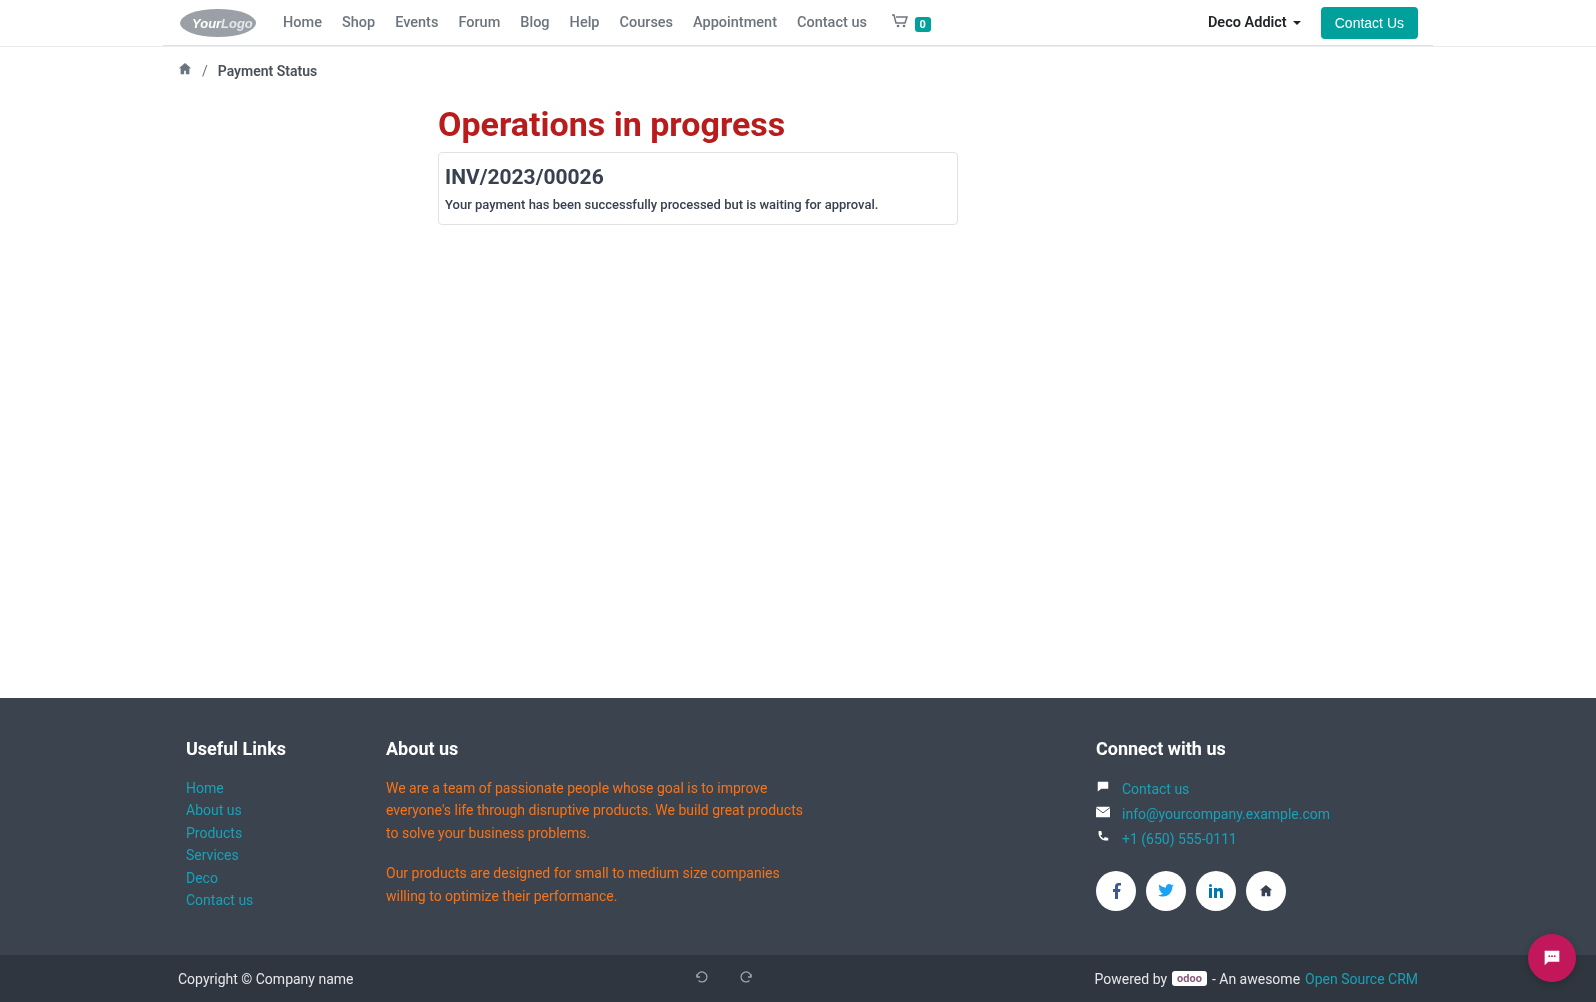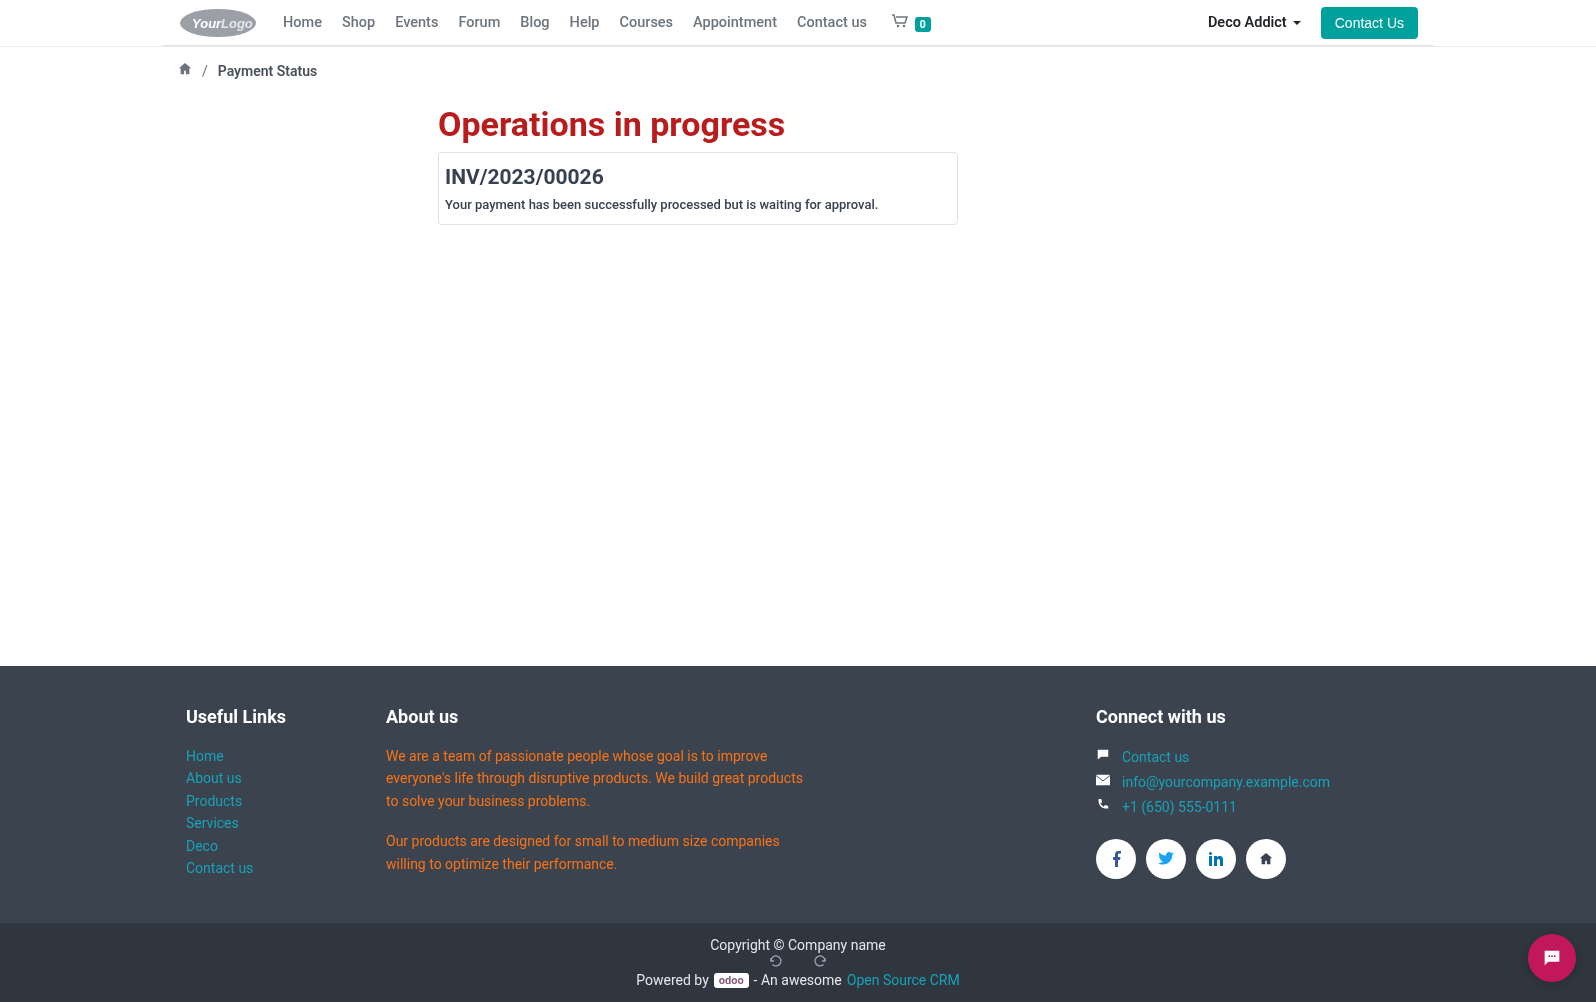--- a/index.html
+++ b/index.html
@@ -253,21 +253,20 @@
       padding: 14px 0;
     }
     .bottom-inner {
       max-width: 1270px;
       margin: 0 auto;
       padding: 0 15px;
       display: flex;
       align-items: center;
       justify-content: space-between;
       font-size: 14px;
-      flex-direction: column;
     }
     .bottom-center {
       display: flex;
       gap: 30px;
     }
     .bottom-center span {
       color: #9ca3af;
       cursor: pointer;
       font-size: 12px;
     }

